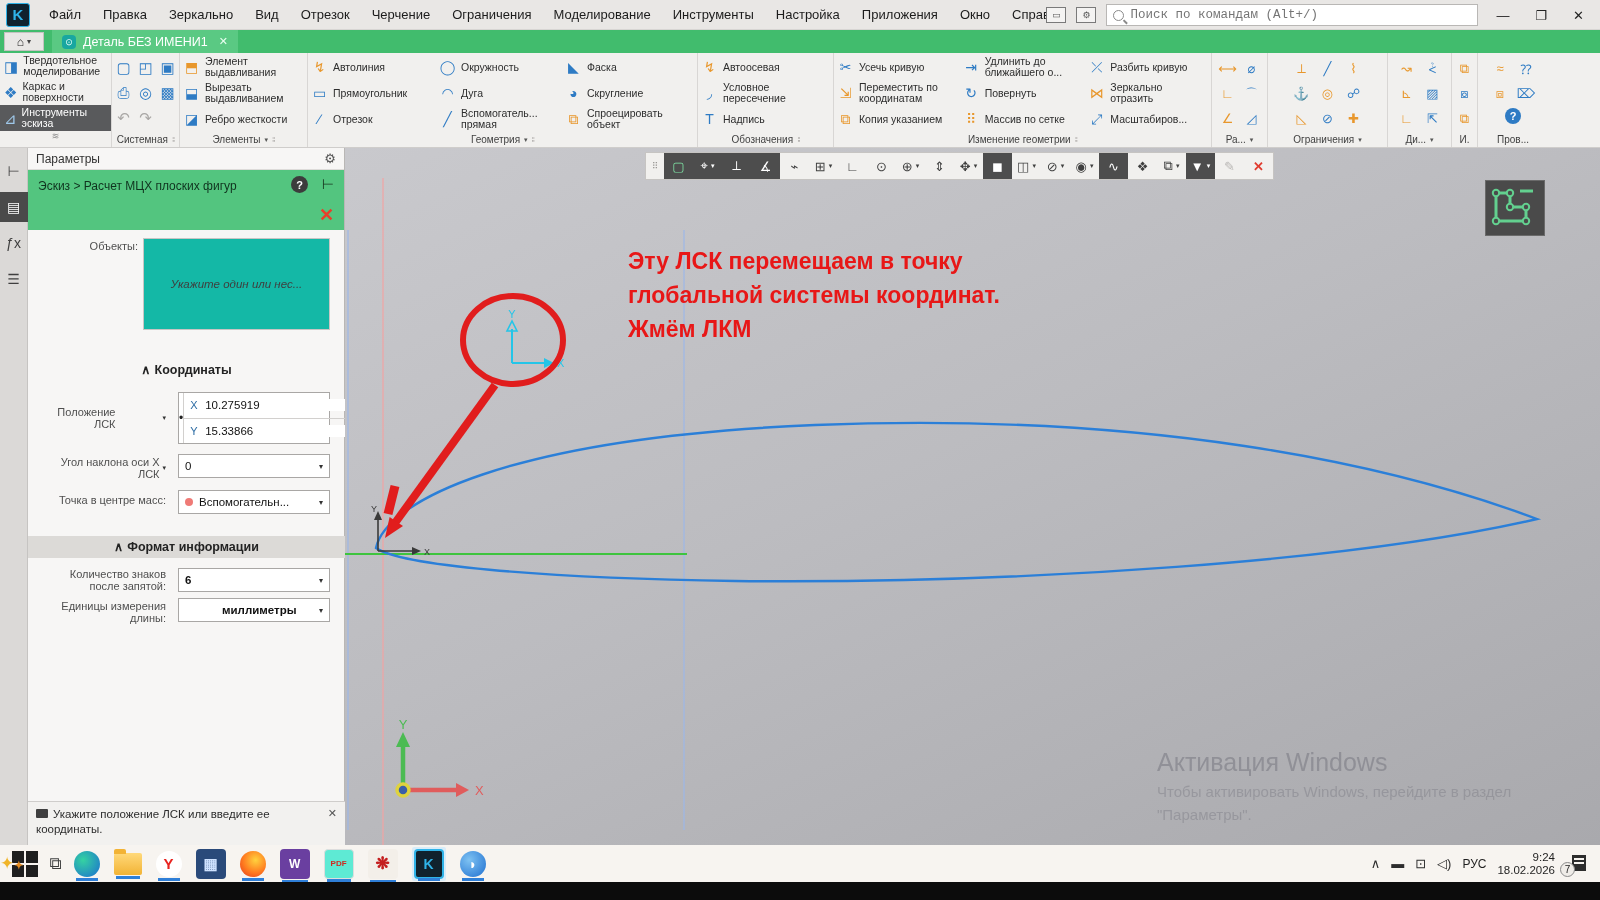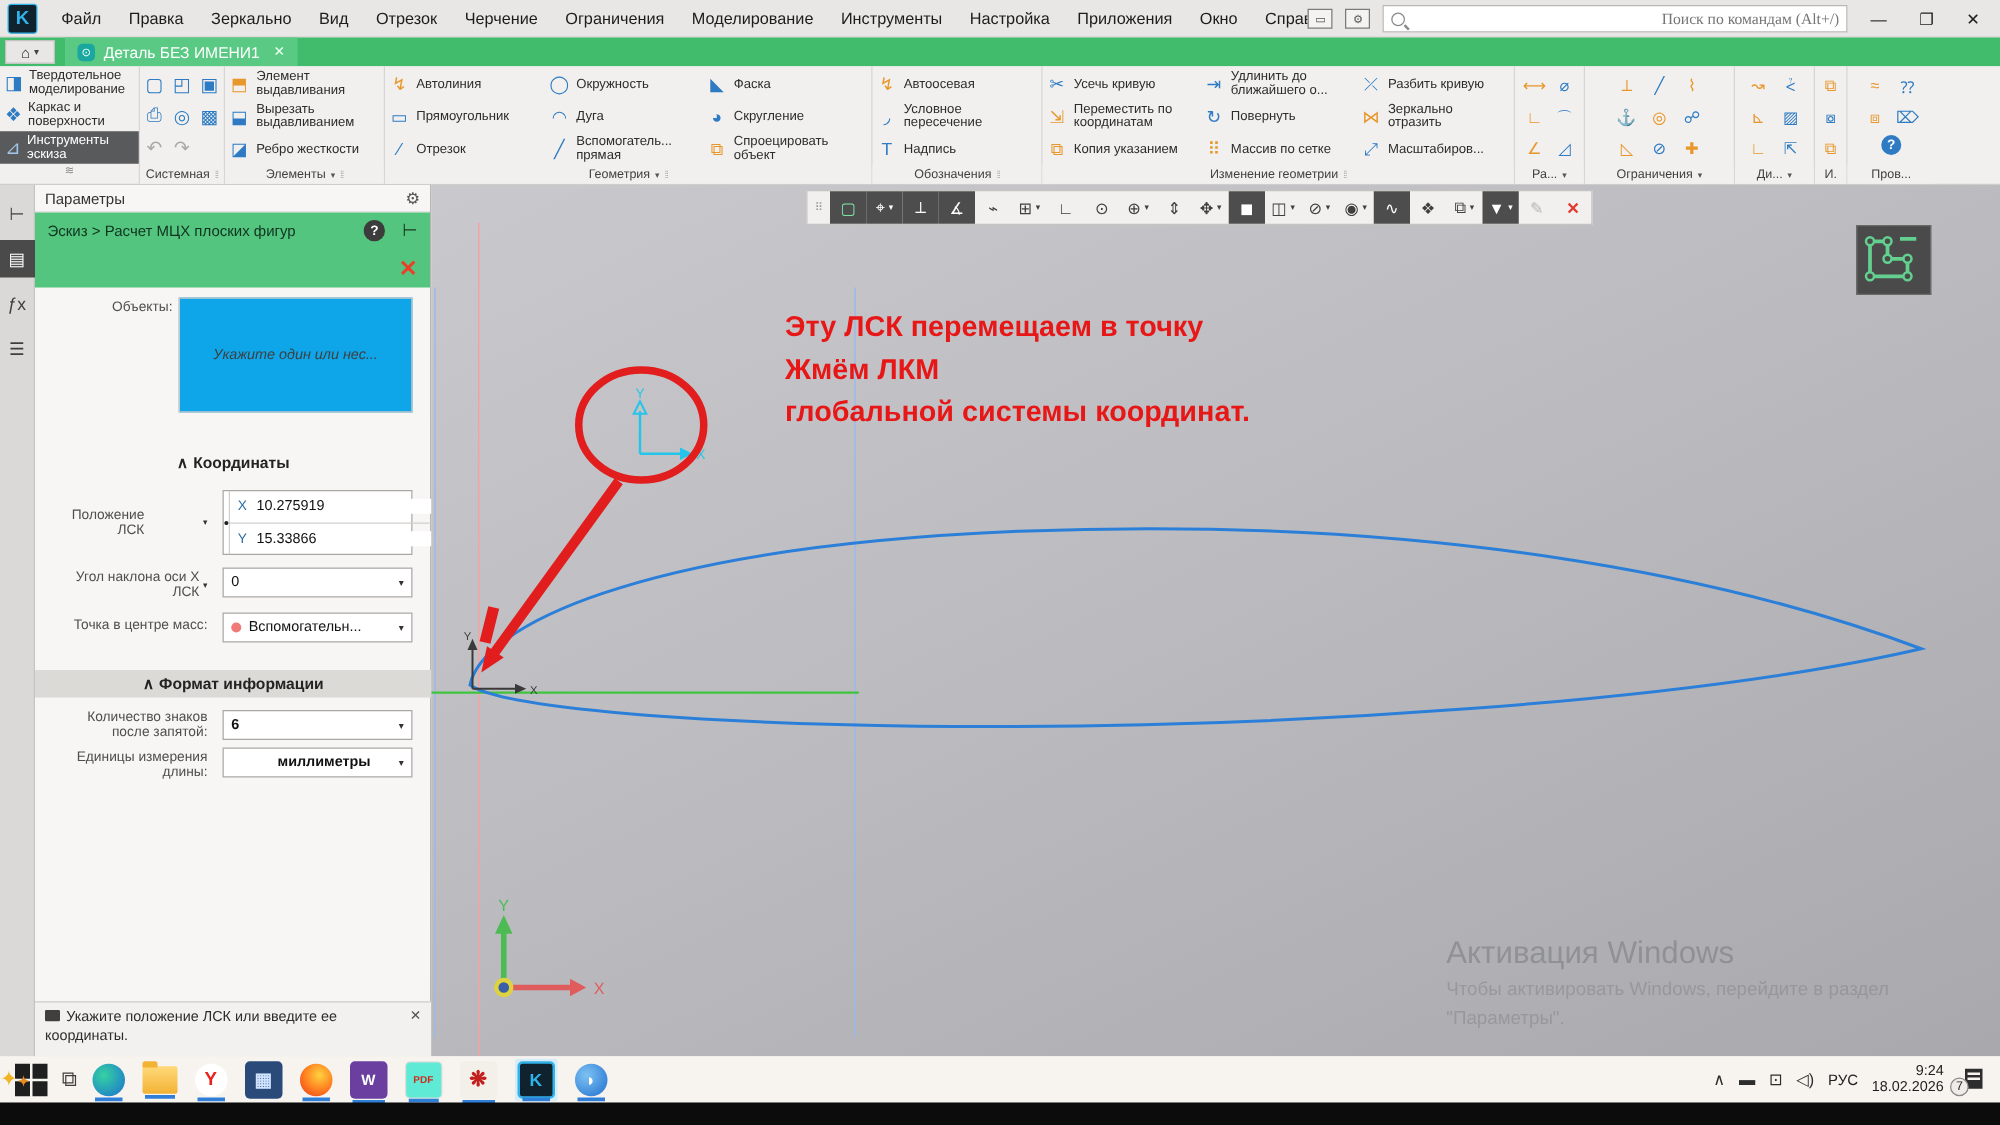--- a/index.html
+++ b/index.html
@@ -8,21 +8,21 @@
   #stage { position:relative; width:1600px; height:900px; background:#e9e7e5; }
 
   
   .titlebar { position:absolute; left:0; top:0; width:1600px; height:30px; background:#e9e7e5; display:flex; align-items:center; border-bottom:1px solid #d7d5d3; }
   .klogo { width:24px; height:24px; margin:0 8px 0 6px; background:#10222e; border-radius:3px; display:flex; align-items:center; justify-content:center; color:#2fb3e8; font-weight:bold; font-size:15px; border:1px solid #2fb3e8; }
   .menus { display:flex; gap:0; }
   .menus span { font-size:13px; color:#1c1c1c; padding:4px 11px; cursor:default; }
   .tb-right { position:absolute; right:8px; top:0; height:30px; display:flex; align-items:center; gap:10px; }
   .tb-ico { width:20px; height:16px; border:1px solid #7a7a7a; font-size:9px; color:#555; display:flex; align-items:center; justify-content:center; background:#f4f3f2; }
   .cmdsearch { width:372px; height:22px; border:1px solid #b9b7b5; background:#fff; display:flex; align-items:center; padding:0 6px; gap:6px; }
-  .cmdsearch input { border:none; outline:none; flex:1; font-size:12.5px; color:#444; font-family:Liberation Serif, serif; background:transparent;text-align:right; }
+  .cmdsearch input { border:none; outline:none; flex:1; font-size:12.5px; color:#444; font-family:Liberation Mono, monospace; background:transparent; }
   .mag { width:11px; height:11px; border:1.5px solid #8a8a8a; border-radius:50%; position:relative; flex:none; }
   .mag::after { content:""; position:absolute; width:5px; height:1.5px; background:#8a8a8a; transform:rotate(45deg); left:9px; top:10px; }
   .winbtn { font-size:13px; color:#222; padding:0 8px; }
 
   
   .tabbar { position:absolute; left:0; top:30px; width:1600px; height:23px; background:#41bc6d; display:flex; align-items:center; }
   .homebtn { width:40px; height:19px; margin-left:4px; background:#e9e7e5; border:1px solid #c4c2c0; display:flex; align-items:center; justify-content:center; gap:3px; font-size:12px; color:#222; }
   .homebtn .car { font-size:8px; color:#444; }
   .doctab { height:23px; margin-left:8px; padding:0 10px; background:#5ac983; display:flex; align-items:center; gap:7px; color:#fff; font-size:12.5px; }
   .tab-ico { width:14px; height:14px; border-radius:4px; background:#19a7a0; color:#e8fffb; font-size:9px; display:flex; align-items:center; justify-content:center; }
@@ -63,21 +63,21 @@
   .phead { height:22px; display:flex; align-items:center; padding:0 8px; font-size:12px; color:#333; border-bottom:1px solid #dddbd9; }
   .pgear { margin-left:auto; color:#555; font-size:13px; }
   .pgreen { height:60px; background:#53c57f; position:relative; padding:6px 10px; }
   .pbc { font-size:12px; color:#10331f; }
   .pgreen .hc { position:absolute; right:36px; top:6px; width:17px; height:17px; border-radius:50%; background:#3c3c3c; color:#fff; font-size:11px; font-weight:bold; display:flex; align-items:center; justify-content:center; }
   .pgreen .tree { position:absolute; right:10px; top:6px; color:#17351f; font-size:14px; }
   .pgreen .px { position:absolute; right:10px; bottom:4px; color:#e8402a; font-size:18px; font-weight:bold; }
   .prow { position:absolute; display:flex; align-items:center; }
   .plab { font-size:11px; color:#4f4f4f; text-align:right; line-height:12px; }
   .pcar { font-size:7px; color:#333; margin-left:3px; }
-  .objbox { position:absolute; left:115px; top:90px; width:187px; height:92px; background:#0ea5e9; border:1px solid #c8c6c4; display:flex; align-items:center; justify-content:center; font-style:italic; font-size:11.5px; color:#3f3f3f; }
+  .objbox { position:absolute; left:115px; top:90px; width:187px; height:92px; background:#14b8a6; border:1px solid #c8c6c4; display:flex; align-items:center; justify-content:center; font-style:italic; font-size:11.5px; color:#3f3f3f; }
   .sechdr { position:absolute; left:0; width:317px; text-align:center; font-size:12.5px; font-weight:bold; color:#232323; }
   .sechdr .chv { font-weight:bold; margin-right:4px; }
   .sechdr.bar { background:#dcdad7; height:22px; line-height:22px; }
   .coordbox { position:absolute; left:150px; top:244px; width:152px; height:52px; border:1px solid #a9a7a5; background:#fff; display:flex; }
   .dotcell { width:22px; border-right:1px solid #d2d0ce; display:flex; align-items:center; justify-content:center; font-size:12px; color:#222; }
   .xyrows { flex:1; display:flex; flex-direction:column; }
   .xyrow { flex:1; display:flex; align-items:center; gap:5px; padding-left:6px; border-bottom:1px solid #d2d0ce; }
   .xyrow:last-child { border-bottom:none; }
   .xyl { font-size:11px; color:#2e6da4; width:10px; }
   .xyrow input { border:none; outline:none; flex:1; font-size:11.5px; color:#111; font-family:"Liberation Sans",sans-serif; }
@@ -611,22 +611,22 @@
         <circle cx="24" cy="12" r="3.2" fill="#4a4a4a" stroke="#63d08f" stroke-width="2"></circle>
         <circle cx="24" cy="26" r="3.2" fill="#4a4a4a" stroke="#63d08f" stroke-width="2"></circle>
         <circle cx="40" cy="26" r="3.2" fill="#4a4a4a" stroke="#63d08f" stroke-width="2"></circle>
         <circle cx="40" cy="40" r="3.2" fill="#4a4a4a" stroke="#63d08f" stroke-width="2"></circle>
         <circle cx="10" cy="40" r="3.2" fill="#4a4a4a" stroke="#63d08f" stroke-width="2"></circle>
       </svg>
     </div>
 
     <div class="annot">
       <div>Эту ЛСК перемещаем в точку</div>
+      <div>глобальной системы координат.</div>
       <div>Жмём ЛКМ</div>
-      <div>глобальной системы координат.</div>
     </div>
 
     <div class="wmark">
       <div class="wm1">Активация Windows</div>
       <div class="wm2">Чтобы активировать Windows, перейдите в раздел</div>
       <div class="wm3">"Параметры".</div>
     </div>
   </div>
 
   <div class="taskbar">

